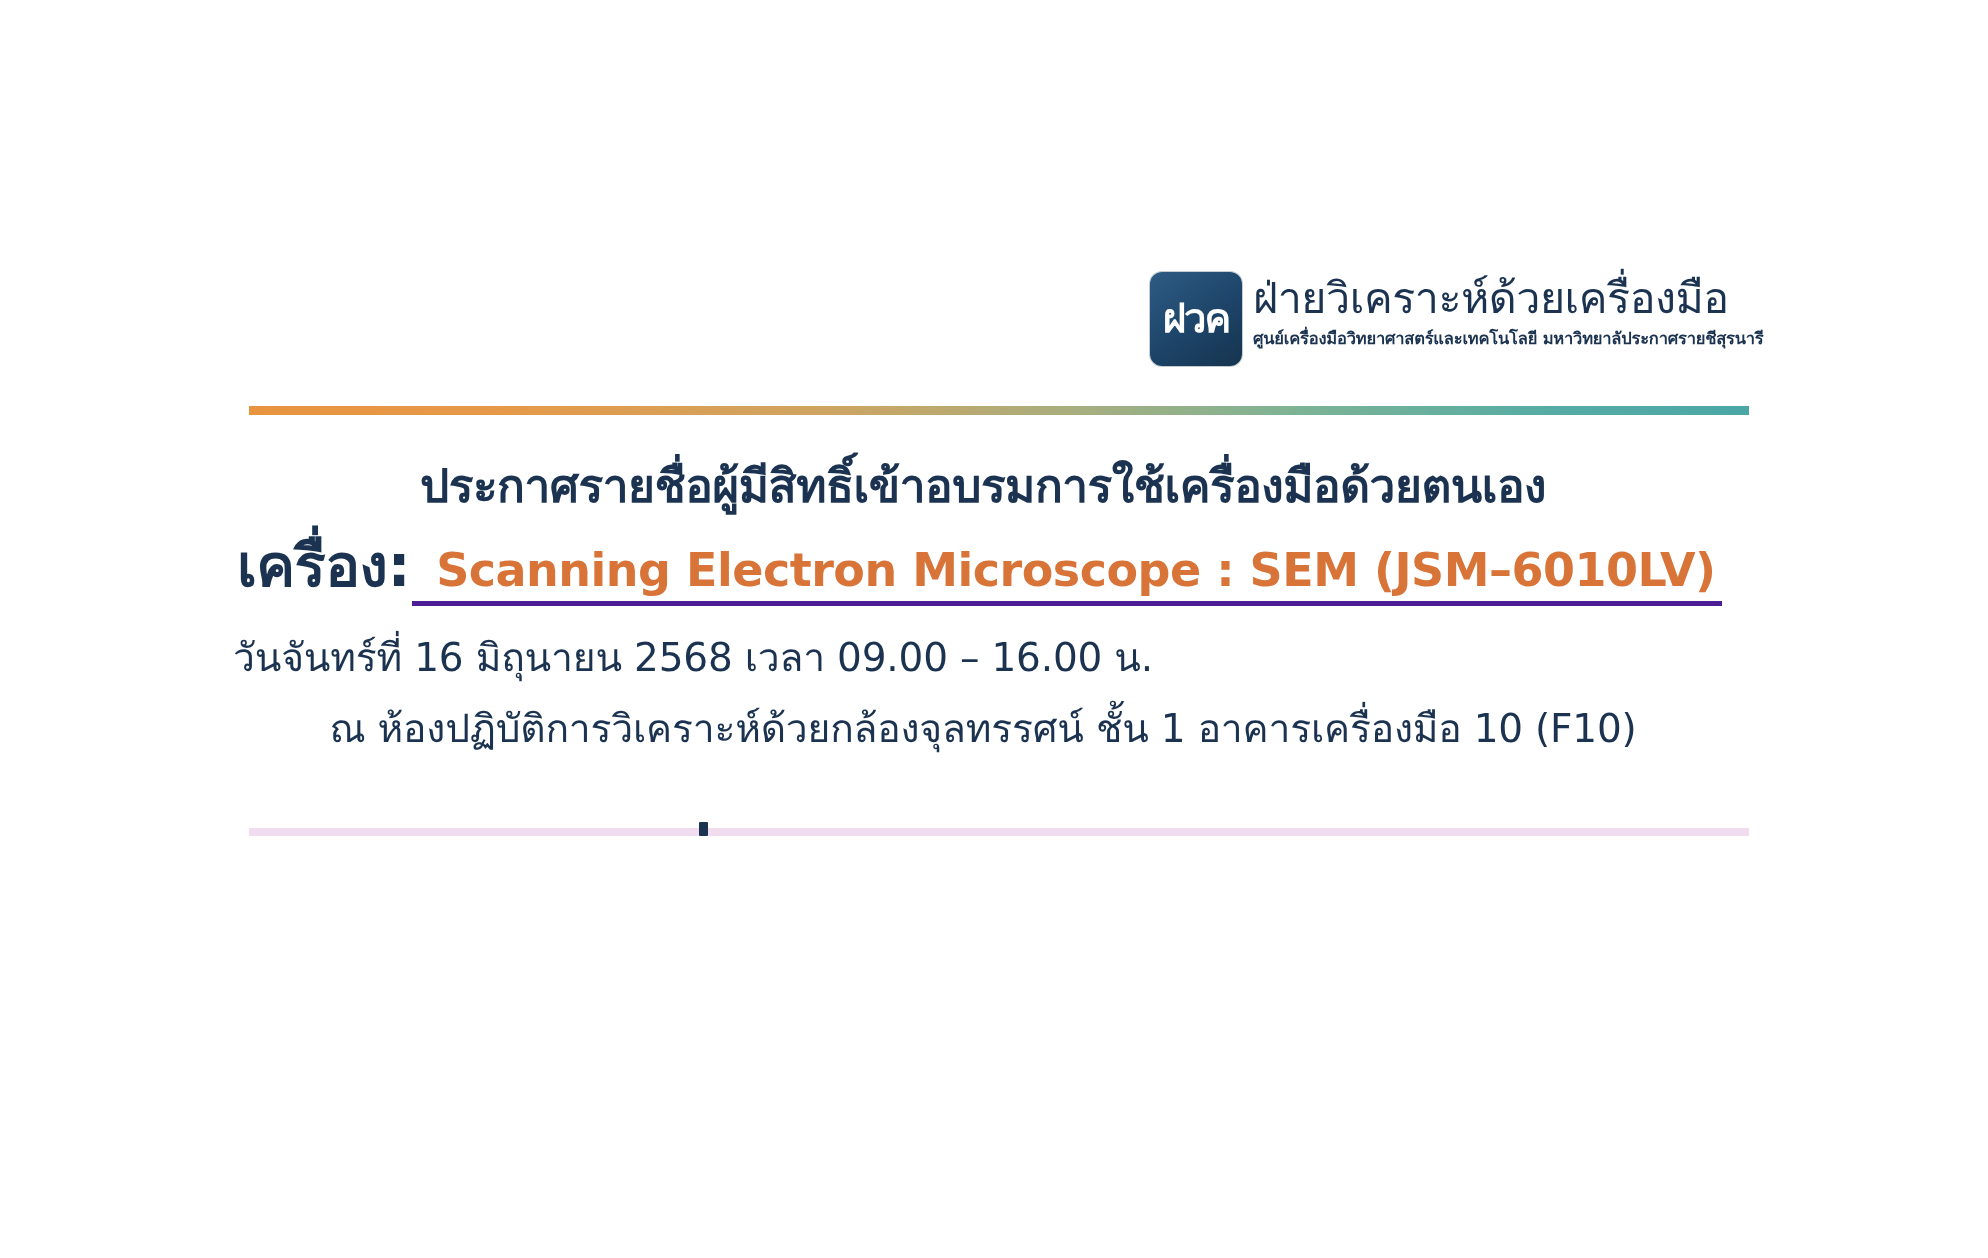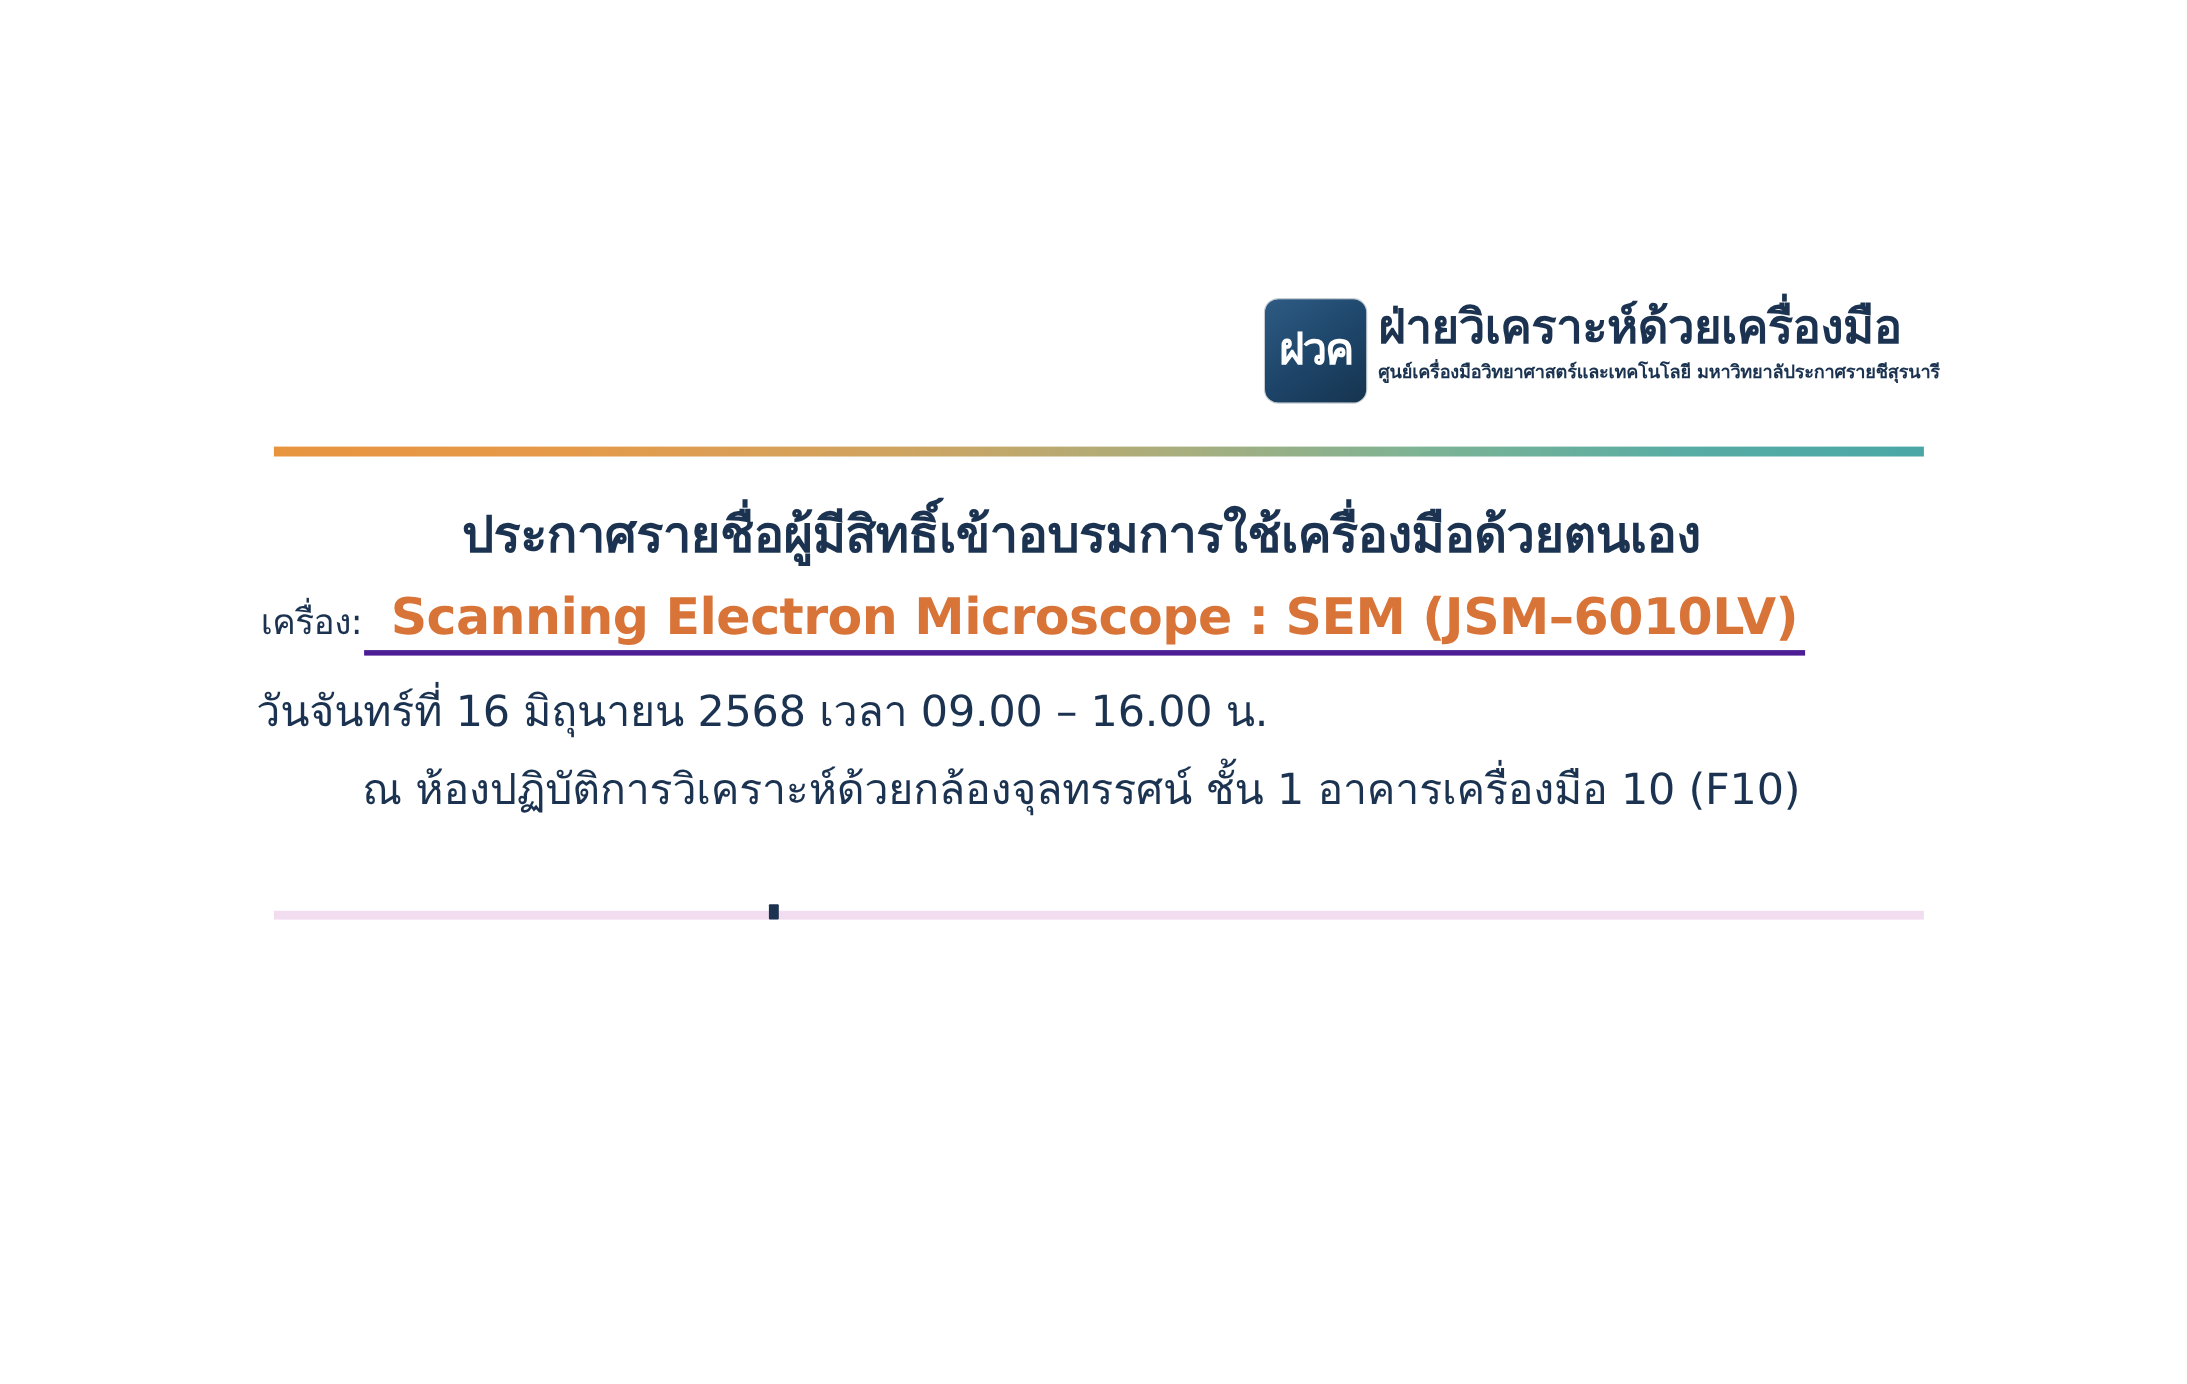--- a/index.html
+++ b/index.html
@@ -58,21 +58,21 @@
   .logo-text {
     display: flex;
     flex-direction: column;
     justify-content: flex-start;
     padding-top: 2px;
   }
   .logo-title {
     color: #1b3350;
     font-family: "DejaVu Sans", sans-serif;
     font-size: 43px;
-    font-weight: 700;
+    font-weight: 400;
     line-height: 1.12;
     white-space: nowrap;
     letter-spacing: -0.5px;
   }
   .logo-sub {
     color: #1b3350;
     font-family: "DejaVu Sans", sans-serif;
     font-size: 16.5px;
     font-weight: 700;
     line-height: 1.2;
@@ -142,22 +142,22 @@
     display: flex;
     align-items: baseline;
     justify-content: flex-start;
     margin-top: 26px;
     padding-left: 4px;
     font-size: 46px;
     font-weight: 700;
   }
   .machine-label {
     color: #1b3350;
-    font-size: 32px;
-    font-weight: 400;
+    font-size: 58px;
+    font-weight: 700;
     letter-spacing: -0.5px;
   }
   .machine-value {
     color: #d97438;
     font-size: 46px;
     font-weight: 700;
     letter-spacing: -0.5px;
     border-bottom: 5px solid #4c1d95;
     padding: 0 6px 6px 24px;
     margin-left: 2px;

